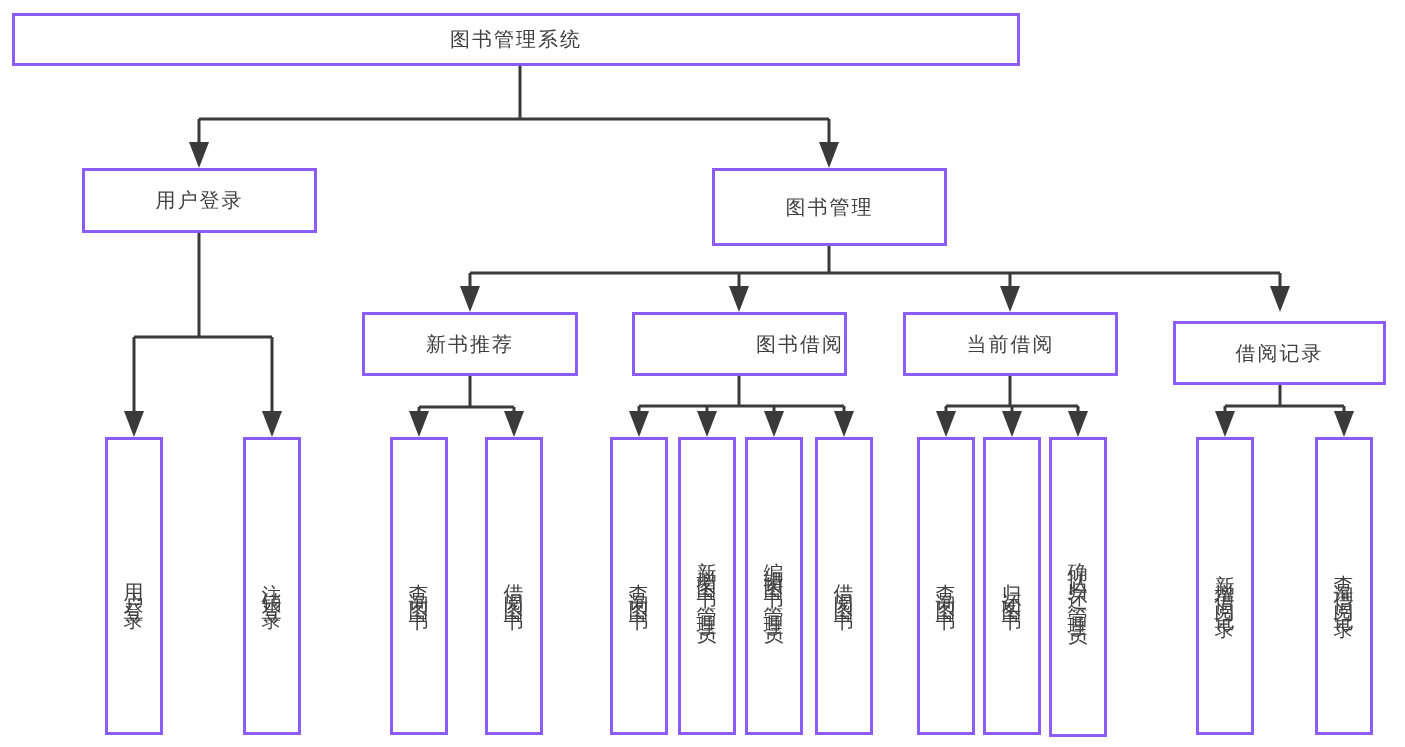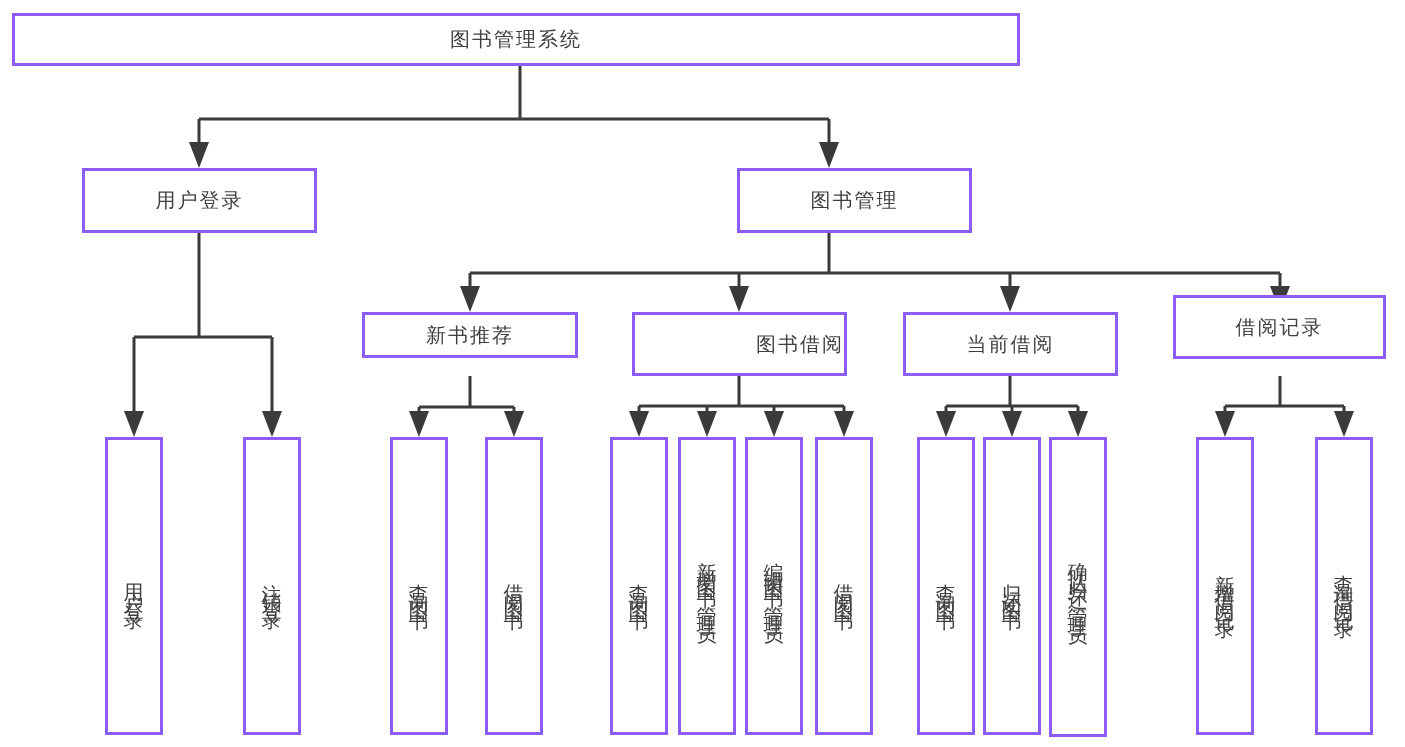--- a/index.html
+++ b/index.html
@@ -107,34 +107,34 @@
     </g>
   </svg>
 
   <div class="box hbox" style="left:12px; top:13px; width:1008px; height:53px;">
     <span>图书管理系统</span>
   </div>
 
   <div class="box hbox" style="left:82px; top:168px; width:235px; height:65px;">
     <span>用户登录</span>
   </div>
-  <div class="box hbox" style="left:712px; top:168px; width:235px; height:65px;margin-left:25px;">
+  <div class="box hbox" style="left:712px; top:168px; width:235px; height:78px;">
     <span>图书管理</span>
   </div>
 
-  <div class="box hbox" style="left:362px; top:312px; width:216px; height:46px;">
+  <div class="box hbox" style="left:362px; top:312px; width:216px; height:64px;">
     <span>新书推荐</span>
   </div>
   <div class="box hbox" style="left:632px; top:312px; width:215px; height:64px;justify-content:flex-end;">
     <span>图书借阅</span>
   </div>
   <div class="box hbox" style="left:903px; top:312px; width:215px; height:64px;">
     <span>当前借阅</span>
   </div>
-  <div class="box hbox" style="left:1173px; top:295px; width:213px; height:64px;">
+  <div class="box hbox" style="left:1173px; top:321px; width:213px; height:64px;">
     <span>借阅记录</span>
   </div>
 
   <div class="box vbox" style="left:105px; top:437px; width:58px; height:298px;">
     <span>用户登录</span>
   </div>
   <div class="box vbox" style="left:243px; top:437px; width:58px; height:298px;">
     <span>注销登录</span>
   </div>
 

